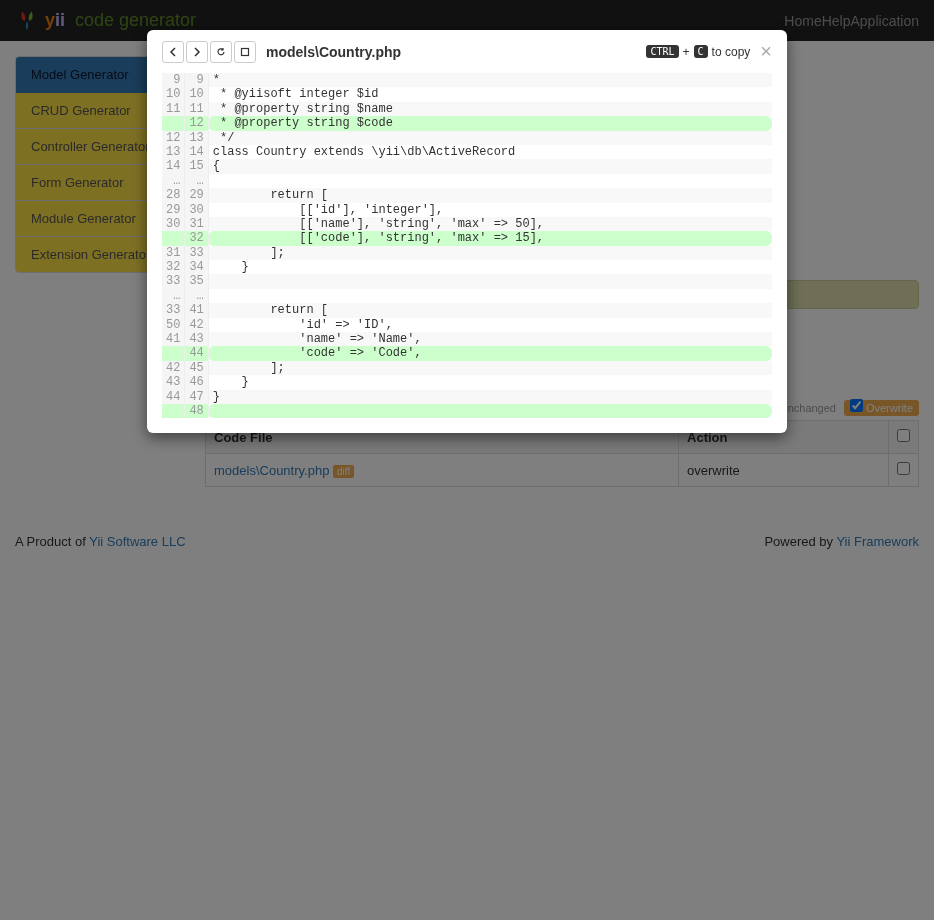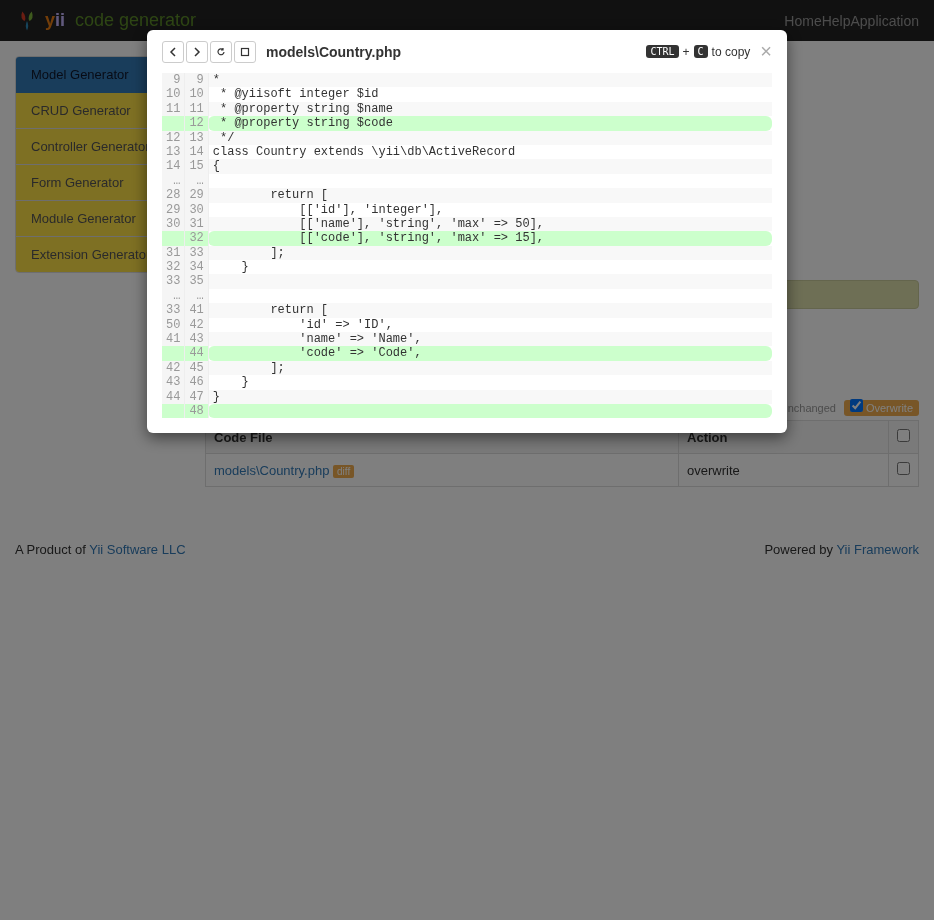--- a/index.html
+++ b/index.html
@@ -33,21 +33,21 @@
 .hint code { color: #c7254e; }
 .badge-row { text-align: right; margin-bottom: 5px; }
 .badge-create { background: #5cb85c; color: #fff; padding: 2px 6px; font-size: 11px; border-radius: 3px; }
 .badge-unchanged { color: #999; font-size: 11px; padding: 2px 4px; }
 .badge-overwrite { background: #f0ad4e; color: #fff; padding: 2px 6px; font-size: 11px; border-radius: 3px; }
 .table { width: 100%; border-collapse: collapse; border: 1px solid #ddd; }
 .table th, .table td { padding: 8px; border: 1px solid #ddd; text-align: left; font-size: 13px; }
 .table th { background: #f5f5f5; font-weight: bold; }
 .table a { color: #337ab7; text-decoration: none; }
 .diff-label { background: #f0ad4e; color: #fff; font-size: 10px; padding: 1px 4px; border-radius: 2px; text-transform: lowercase; }
-.footer { max-width: 940px; margin: 40px auto 20px; padding: 0 15px; display: flex; justify-content: space-between; font-size: 13px; }
+.footer { max-width: 940px; margin: 32px auto 20px; padding: 0 15px; display: flex; justify-content: space-between; font-size: 13px; }
 .footer a { color: #337ab7; text-decoration: none; }
 .overlay { position: fixed; inset: 0; background: rgba(0,0,0,0.5); }
 .modal { position: fixed; top: 30px; left: 50%; transform: translateX(-50%); width: 640px; background: #fff; border-radius: 6px; box-shadow: 0 5px 15px rgba(0,0,0,0.5); }
 .modal-header { padding: 10px 15px; display: flex; align-items: center; justify-content: space-between; gap: 10px; }
 .modal-nav { display: flex; gap: 2px; }
 .modal-nav-btn { width: 22px; height: 22px; border: 1px solid #ccc; background: #fff; border-radius: 3px; display: flex; align-items: center; justify-content: center; cursor: pointer; font-size: 12px; }
 .modal-title { font-size: 14px; font-weight: bold; flex: 1; }
 .modal-copy { display: flex; align-items: center; gap: 4px; font-size: 12px; }
 .kbd { background: #333; color: #fff; padding: 1px 4px; border-radius: 3px; font-size: 10px; font-family: monospace; }
 .modal-close { color: #aaa; font-size: 20px; cursor: pointer; text-decoration: none; }

